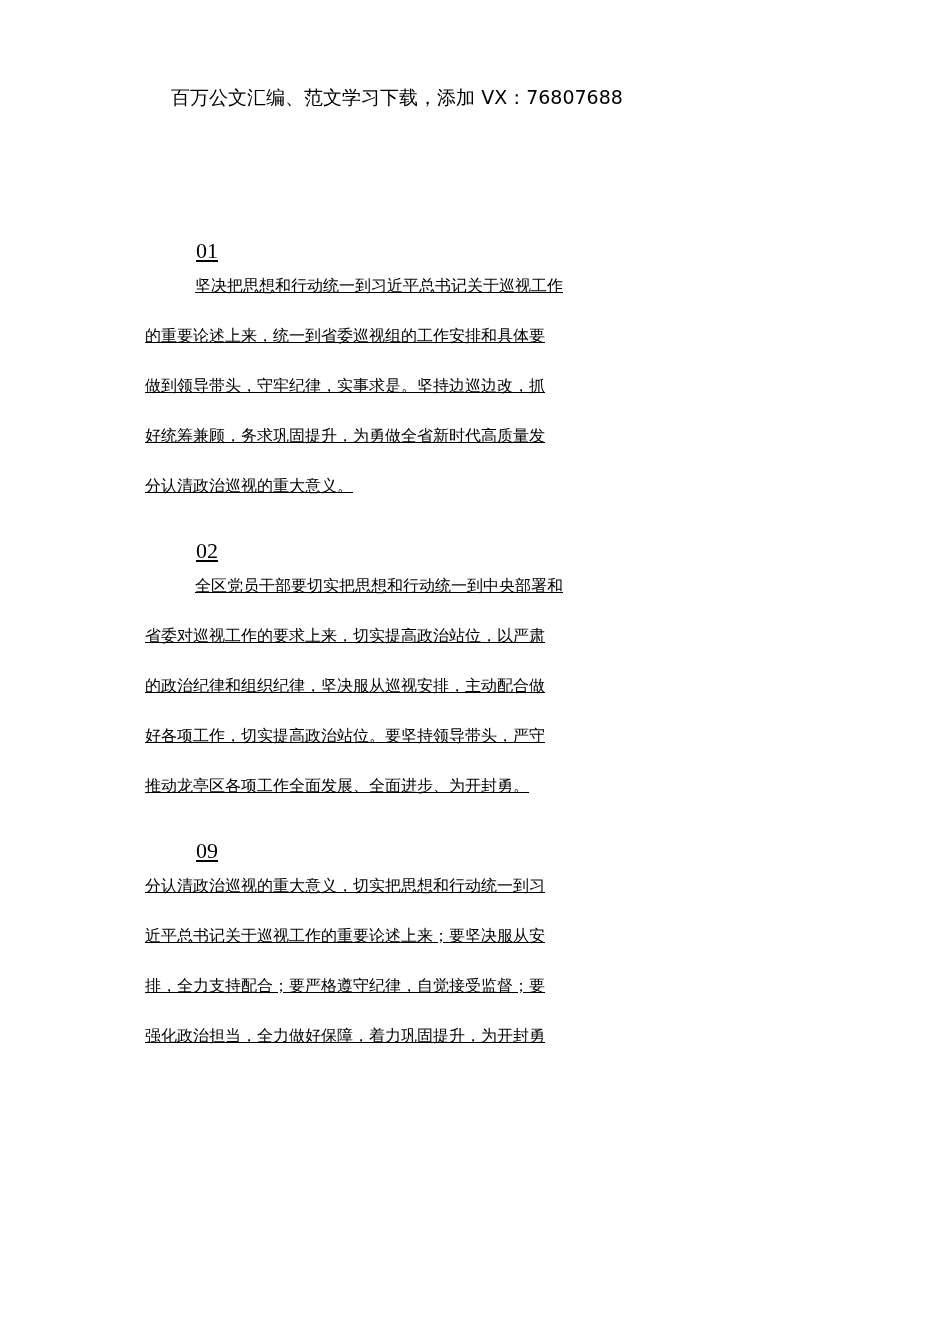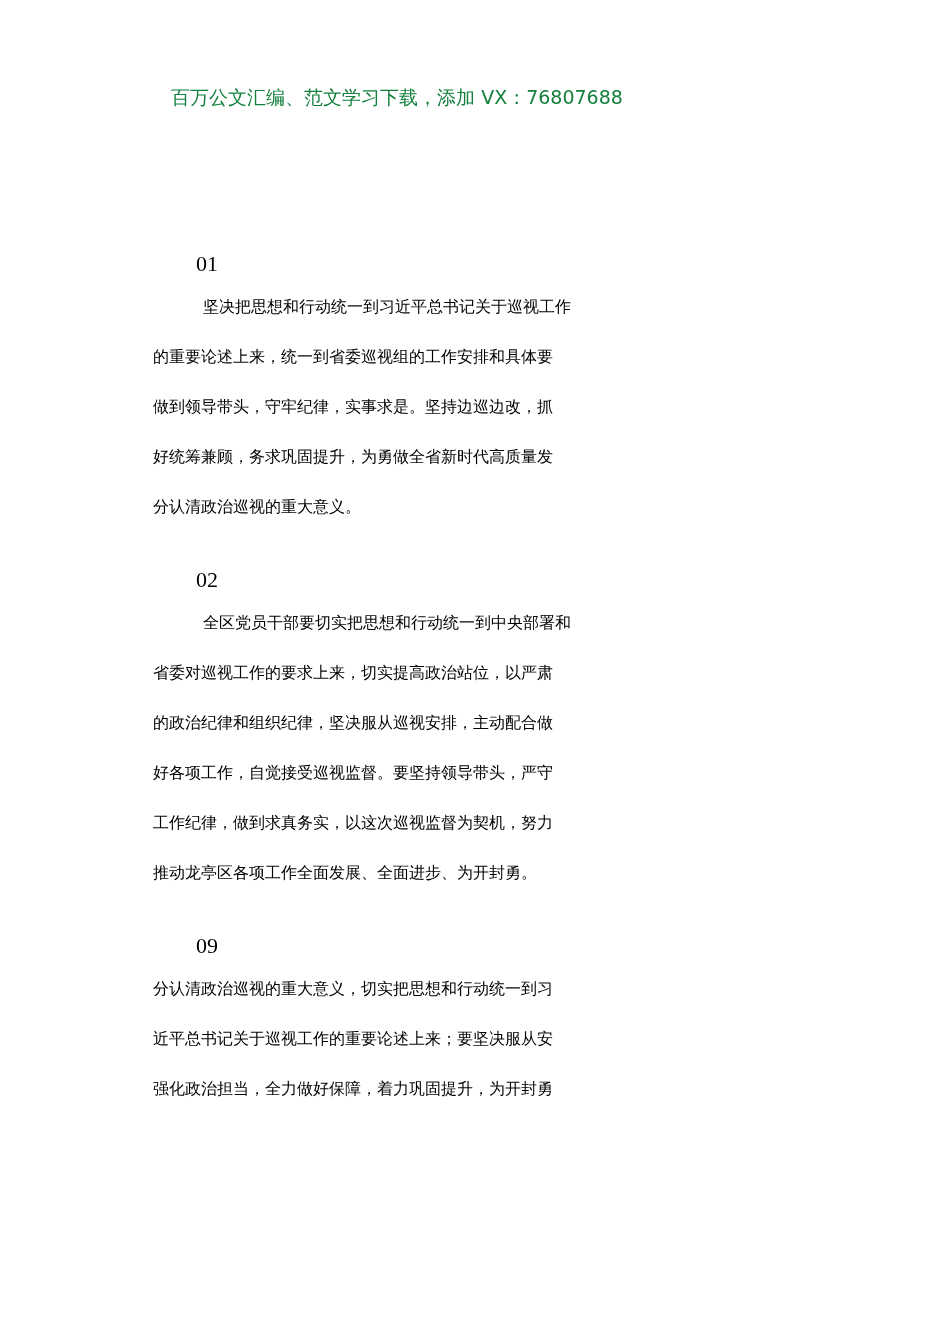--- a/index.html
+++ b/index.html
@@ -16,46 +16,47 @@
       color: #000000;
     }
     .header-banner {
       position: absolute;
       top: 84px;
       left: 0;
       width: 794px;
       text-align: center;
       font-size: 19px;
       line-height: 26px;
-      color: #15803d;
+      color: #000000;
       letter-spacing: 0px;
     }
     .doc-body {
       position: absolute;
-      top: 239px;
+      top: 226px;
       left: 145px;
       width: 662px;
+      text-decoration: underline;
     }
     .section-number {
       font-family: "Liberation Serif", "DejaVu Serif", serif;
       font-size: 22px;
       line-height: 50px;
       height: 50px;
       padding-left: 51px;
     }
     .line {
       display: block;
       white-space: nowrap;
       height: 50px;
     }
     .line.first {
       padding-left: 50px;
     }
     .paragraph-block {
-      margin: 8px;
+      margin: 0;
     }
   </style>
 </head>
 <body>
 
 <div class="header-banner">百万公文汇编、范文学习下载，添加 VX：76807688</div>
 
 <div class="doc-body">
 
   <div class="section">
@@ -68,28 +69,28 @@
       <span class="line">分认清政治巡视的重大意义。</span>
     </div>
   </div>
 
   <div class="section">
     <div class="section-number">02</div>
     <div class="paragraph-block">
       <span class="line first">全区党员干部要切实把思想和行动统一到中央部署和</span>
       <span class="line">省委对巡视工作的要求上来，切实提高政治站位，以严肃</span>
       <span class="line">的政治纪律和组织纪律，坚决服从巡视安排，主动配合做</span>
-      <span class="line">好各项工作，自觉接受巡视监督。要坚持领导带头，严守</span>
-      <span class="line">工作纪律，做到求真务实，以这次巡视监督为契机，努力</span>
+      <span class="line">好各项工作，切实提高政治站位。要坚持领导带头，严守</span>
       <span class="line">推动龙亭区各项工作全面发展、全面进步、为开封勇。</span>
     </div>
   </div>
 
   <div class="section">
     <div class="section-number">09</div>
     <div class="paragraph-block">
       <span class="line">分认清政治巡视的重大意义，切实把思想和行动统一到习</span>
       <span class="line">近平总书记关于巡视工作的重要论述上来；要坚决服从安</span>
+      <span class="line">排，全力支持配合；要严格遵守纪律，自觉接受监督；要</span>
       <span class="line">强化政治担当，全力做好保障，着力巩固提升，为开封勇</span>
     </div>
   </div>
 
 </div>
 
 </body></html>

